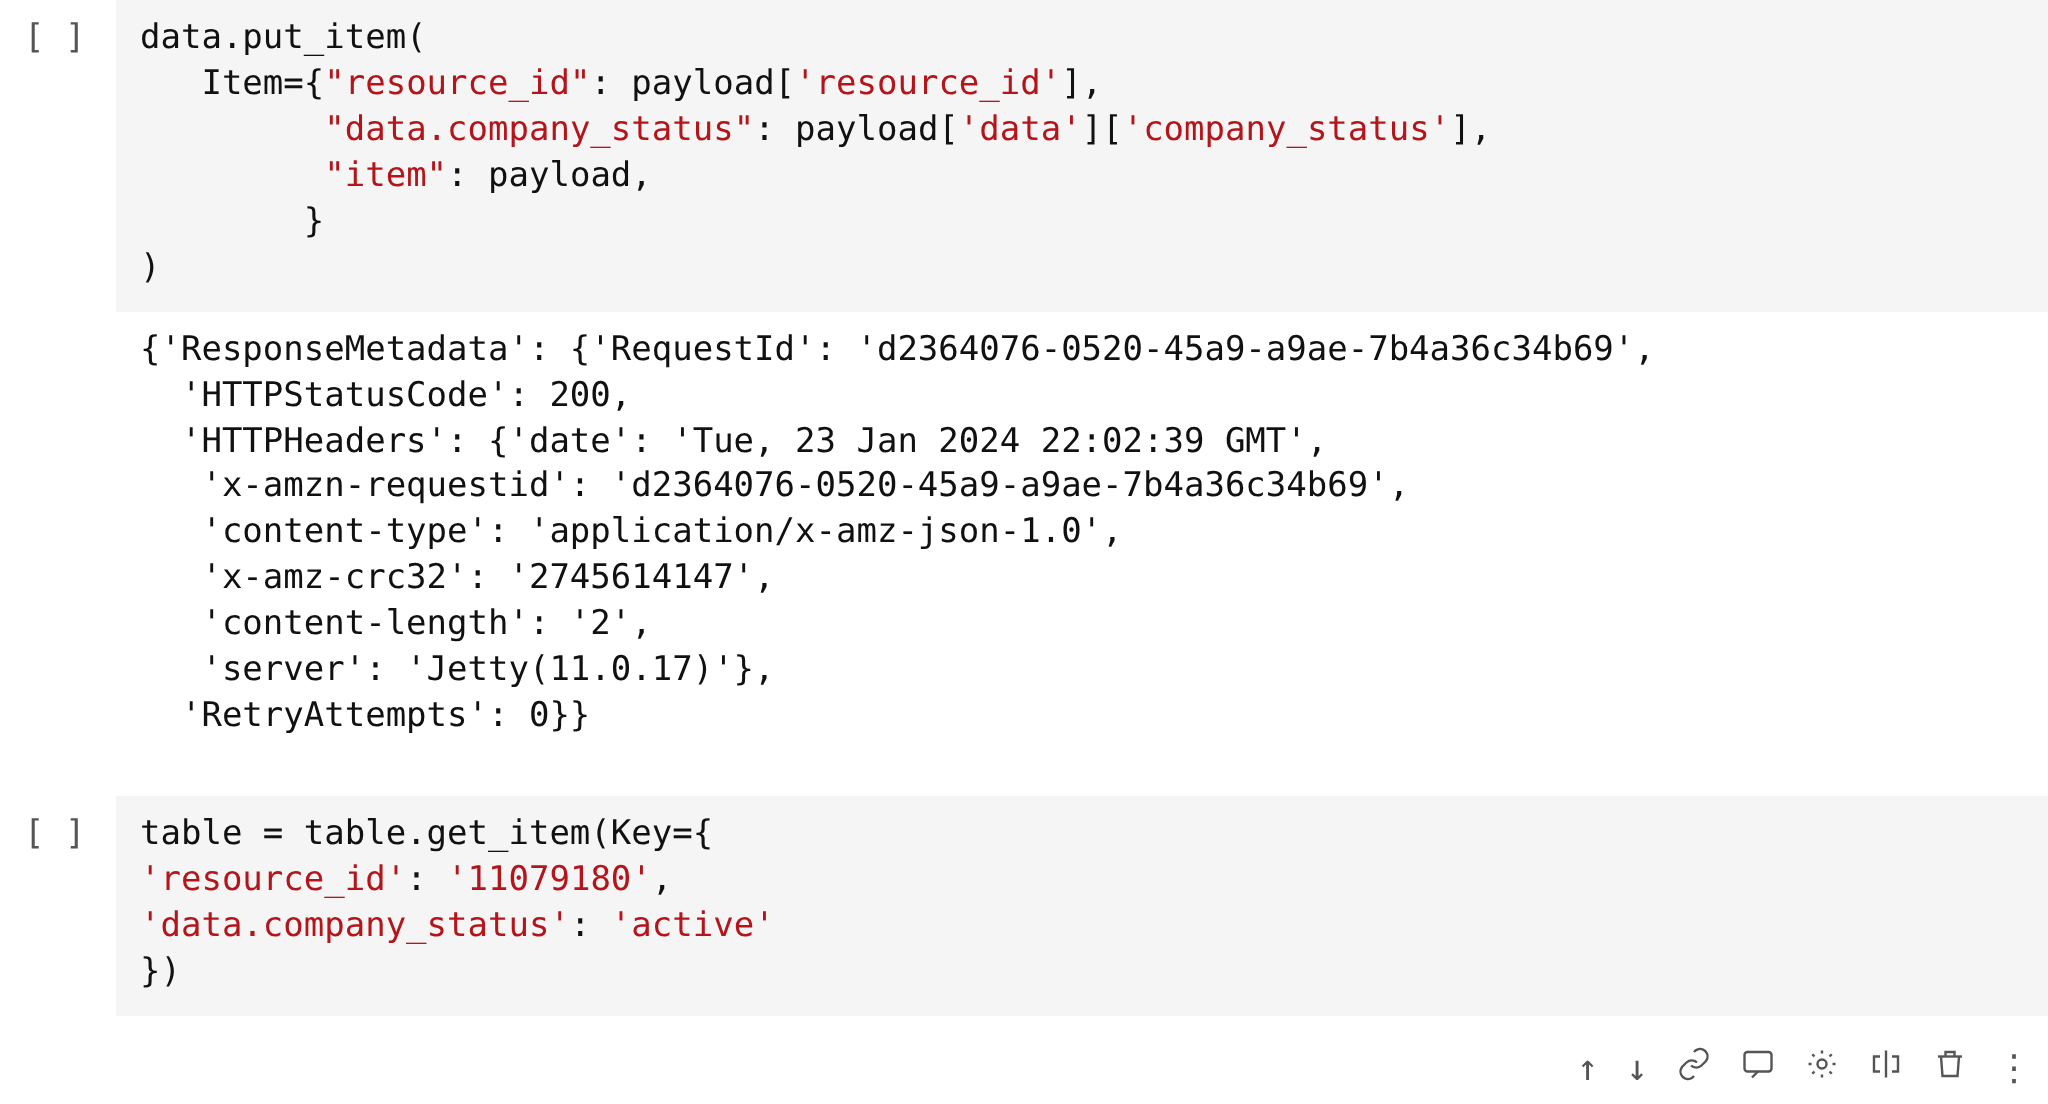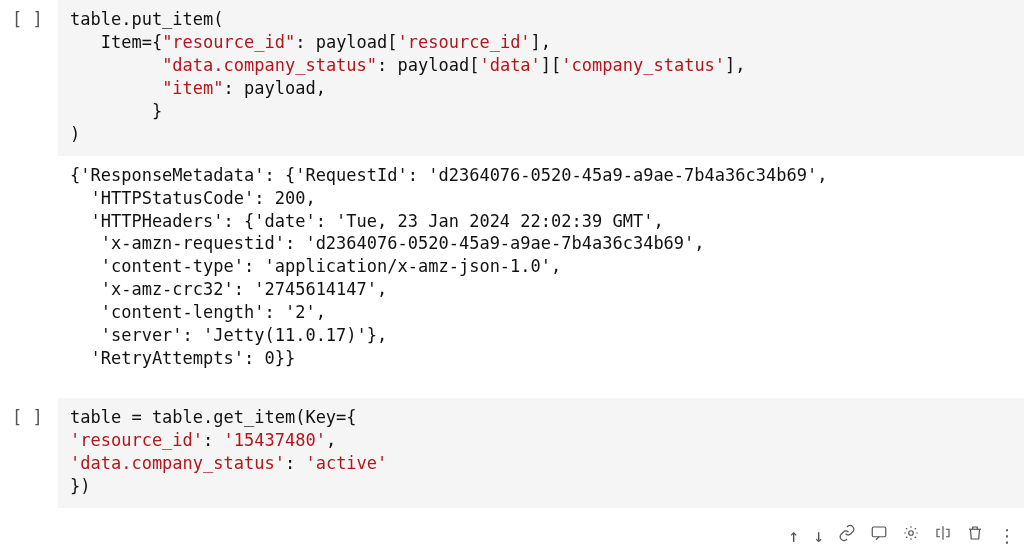--- a/index.html
+++ b/index.html
@@ -18,21 +18,21 @@
   .toolbar span{cursor:pointer}
   .toolbar svg{width:18px;height:18px;stroke:#555;fill:none;stroke-width:1.6}
 </style>
 </head>
 <body>
 
 <div class="nb">
 
   <div class="cell">
     <div class="prompt" data-bind="cells.c1.prompt">[ ]</div>
-    <div class="input-area"><span class="tok" data-bind="cells.c1.code.l1a">table.put_item(</span>
+    <div class="input-area"><span class="tok" data-bind="cells.c1.code.l1a">data.put_item(</span>
 <span class="tok" data-bind="cells.c1.code.l2a">   Item={</span><span class="k-str tok" data-bind="cells.c1.code.l2b">"resource_id"</span><span class="tok" data-bind="cells.c1.code.l2c">: payload[</span><span class="k-str tok" data-bind="cells.c1.code.l2d">'resource_id'</span><span class="tok" data-bind="cells.c1.code.l2e">],</span>
          <span class="k-str tok" data-bind="cells.c1.code.l3b">"data.company_status"</span><span class="tok" data-bind="cells.c1.code.l3c">: payload[</span><span class="k-str tok" data-bind="cells.c1.code.l3d">'data'</span><span class="tok" data-bind="cells.c1.code.l3e">][</span><span class="k-str tok" data-bind="cells.c1.code.l3f">'company_status'</span><span class="tok" data-bind="cells.c1.code.l3g">],</span>
          <span class="k-str tok" data-bind="cells.c1.code.l4b">"item"</span><span class="tok" data-bind="cells.c1.code.l4c">: payload,</span>
 <span class="tok" data-bind="cells.c1.code.l5a">        }</span>
 <span class="tok" data-bind="cells.c1.code.l6a">)</span></div>
   </div>
 
   <div class="cell">
     <div class="prompt"></div>
     <div class="output-area" data-bind="cells.c1.output">{'ResponseMetadata': {'RequestId': 'd2364076-0520-45a9-a9ae-7b4a36c34b69',
@@ -44,21 +44,21 @@
    'content-length': '2',
    'server': 'Jetty(11.0.17)'},
   'RetryAttempts': 0}}</div>
   </div>
 
   <div class="gap"></div>
 
   <div class="cell">
     <div class="prompt" data-bind="cells.c2.prompt">[ ]</div>
     <div class="input-area"><span class="tok" data-bind="cells.c2.code.l1a">table = table.get_item(Key={</span>
-<span class="k-str tok" data-bind="cells.c2.code.l2a">'resource_id'</span><span class="tok" data-bind="cells.c2.code.l2b">: </span><span class="k-str tok" data-bind="cells.c2.code.l2c">'15437480'</span><span class="tok" data-bind="cells.c2.code.l2d">,</span>
+<span class="k-str tok" data-bind="cells.c2.code.l2a">'resource_id'</span><span class="tok" data-bind="cells.c2.code.l2b">: </span><span class="k-str tok" data-bind="cells.c2.code.l2c">'11079180'</span><span class="tok" data-bind="cells.c2.code.l2d">,</span>
 <span class="k-str tok" data-bind="cells.c2.code.l3a">'data.company_status'</span><span class="tok" data-bind="cells.c2.code.l3b">: </span><span class="k-str tok" data-bind="cells.c2.code.l3c">'active'</span>
 <span class="tok" data-bind="cells.c2.code.l4a">})</span></div>
   </div>
 
 </div>
 
 <div class="toolbar">
   <span data-bind="toolbar.up">↑</span>
   <span data-bind="toolbar.down">↓</span>
   <span><svg viewBox="0 0 24 24">

